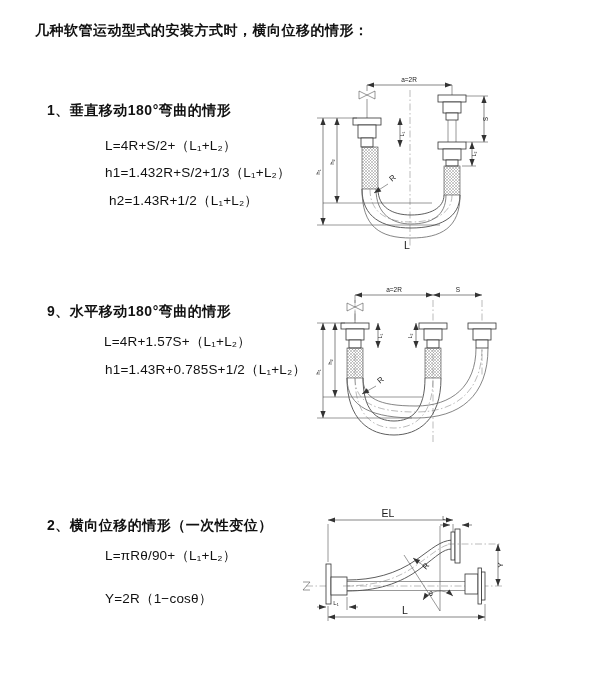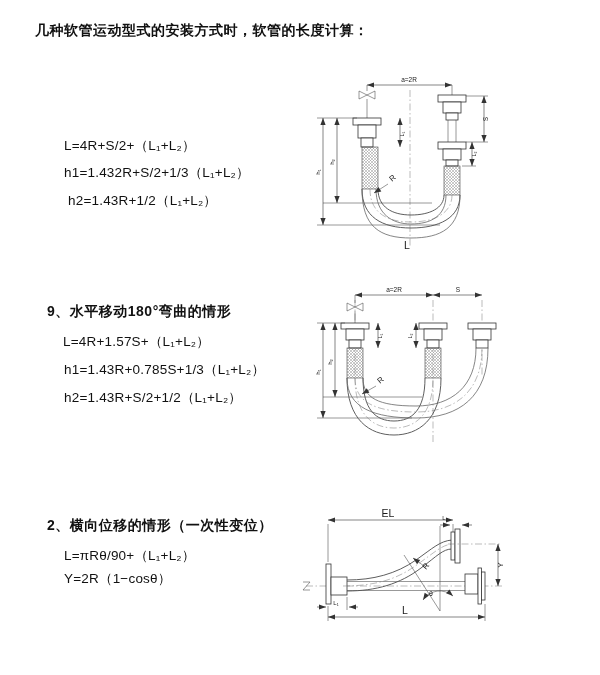--- a/index.html
+++ b/index.html
@@ -1,50 +1,50 @@
 <!DOCTYPE html>
 <html><head>
 <meta charset="utf-8">
 <style>
   html,body{margin:0;padding:0;}
   body{width:600px;height:675px;background:#fdfdfd;font-family:"Liberation Sans",sans-serif;color:#111;position:relative;overflow:hidden;}
   .page{position:absolute;left:0;top:0;width:600px;height:675px;background:#ffffff;}
   .title{position:absolute;left:35px;top:22px;font-size:14px;font-weight:bold;letter-spacing:0.5px;white-space:nowrap;}
   .sec-heading{position:absolute;font-size:14px;font-weight:bold;letter-spacing:0.5px;white-space:nowrap;}
-  .formula{position:absolute;font-size:13.5px;letter-spacing:0.2px;white-space:nowrap;}
+  .formula{position:absolute;font-size:13.5px;letter-spacing:0.2px;white-space:nowrap;margin-left:41px;}
   .diag{position:absolute;}
   svg text{font-family:"Liberation Sans",sans-serif;fill:#1b1b1b;}
   .t55{font-size:5.5px;} .t6{font-size:6px;} .t65{font-size:6.5px;} .t7{font-size:7px;} .t8{font-size:8px;} .t10{font-size:10.5px;}
   .dim{stroke:#333;stroke-width:0.6;fill:none;}
   .thin{stroke:#444;stroke-width:0.55;fill:none;}
   .hose{stroke:#555;stroke-width:0.95;fill:none;}
   .hose2{stroke:#666;stroke-width:0.8;fill:none;}
   .cl{stroke:#777;stroke-width:0.5;stroke-dasharray:7 2.5 1.5 2.5;fill:none;}
   .fit{fill:#fff;stroke:#333;stroke-width:0.8;}
   .braid{fill:url(#braid);stroke:#444;stroke-width:0.6;}
 </style>
 </head>
 <body>
 
 <div class="page">
 
-  <div class="title">几种软管运动型式的安装方式时，软管的长度计算：</div>
-
+  <div class="title">几种软管运动型式的安装方式时，横向位移的情形：</div>
+
+  <div class="sec-heading" style="left:47px;top:102px">1、垂直移动180°弯曲的情形</div>
   <div class="formula" style="left:64px;top:137px">L=4R+S/2+（L₁+L₂）</div>
   <div class="formula" style="left:64px;top:164px">h1=1.432R+S/2+1/3（L₁+L₂）</div>
   <div class="formula" style="left:68px;top:192px">h2=1.43R+1/2（L₁+L₂）</div>
 
   <div class="sec-heading" style="left:47px;top:303px">9、水平移动180°弯曲的情形</div>
   <div class="formula" style="left:63px;top:333px">L=4R+1.57S+（L₁+L₂）</div>
-  <div class="formula" style="left:64px;top:361px">h1=1.43R+0.785S+1/3（L₁+L₂）</div>
-  <div class="formula" style="left:64px;top:389px">h2=1.43R+S/2+1/2（L₁+L₂）</div>
+  <div class="formula" style="left:64px;top:361px">h1=1.43R+0.785S+1/2（L₁+L₂）</div>
 
   <div class="sec-heading" style="left:47px;top:517px">2、横向位移的情形（一次性变位）</div>
   <div class="formula" style="left:64px;top:547px">L=πRθ/90+（L₁+L₂）</div>
-  <div class="formula" style="left:64px;top:570px">Y=2R（1−cosθ）</div>
+  <div class="formula" style="left:64px;top:590px">Y=2R（1−cosθ）</div>
 
   <svg class="diag" style="left:312px;top:72px" width="278" height="185" viewBox="0 0 278 185">
     <defs>
       <marker id="aE" orient="auto" markerUnits="userSpaceOnUse" markerWidth="9" markerHeight="8" refX="8" refY="4">
         <path d="M1,1.4 L8,4 L1,6.6 Z" fill="#333"></path>
       </marker>
       <marker id="aS" orient="auto" markerUnits="userSpaceOnUse" markerWidth="9" markerHeight="8" refX="1" refY="4">
         <path d="M8,1.4 L1,4 L8,6.6 Z" fill="#333"></path>
       </marker>
       <pattern id="braid" width="3" height="3" patternUnits="userSpaceOnUse">

